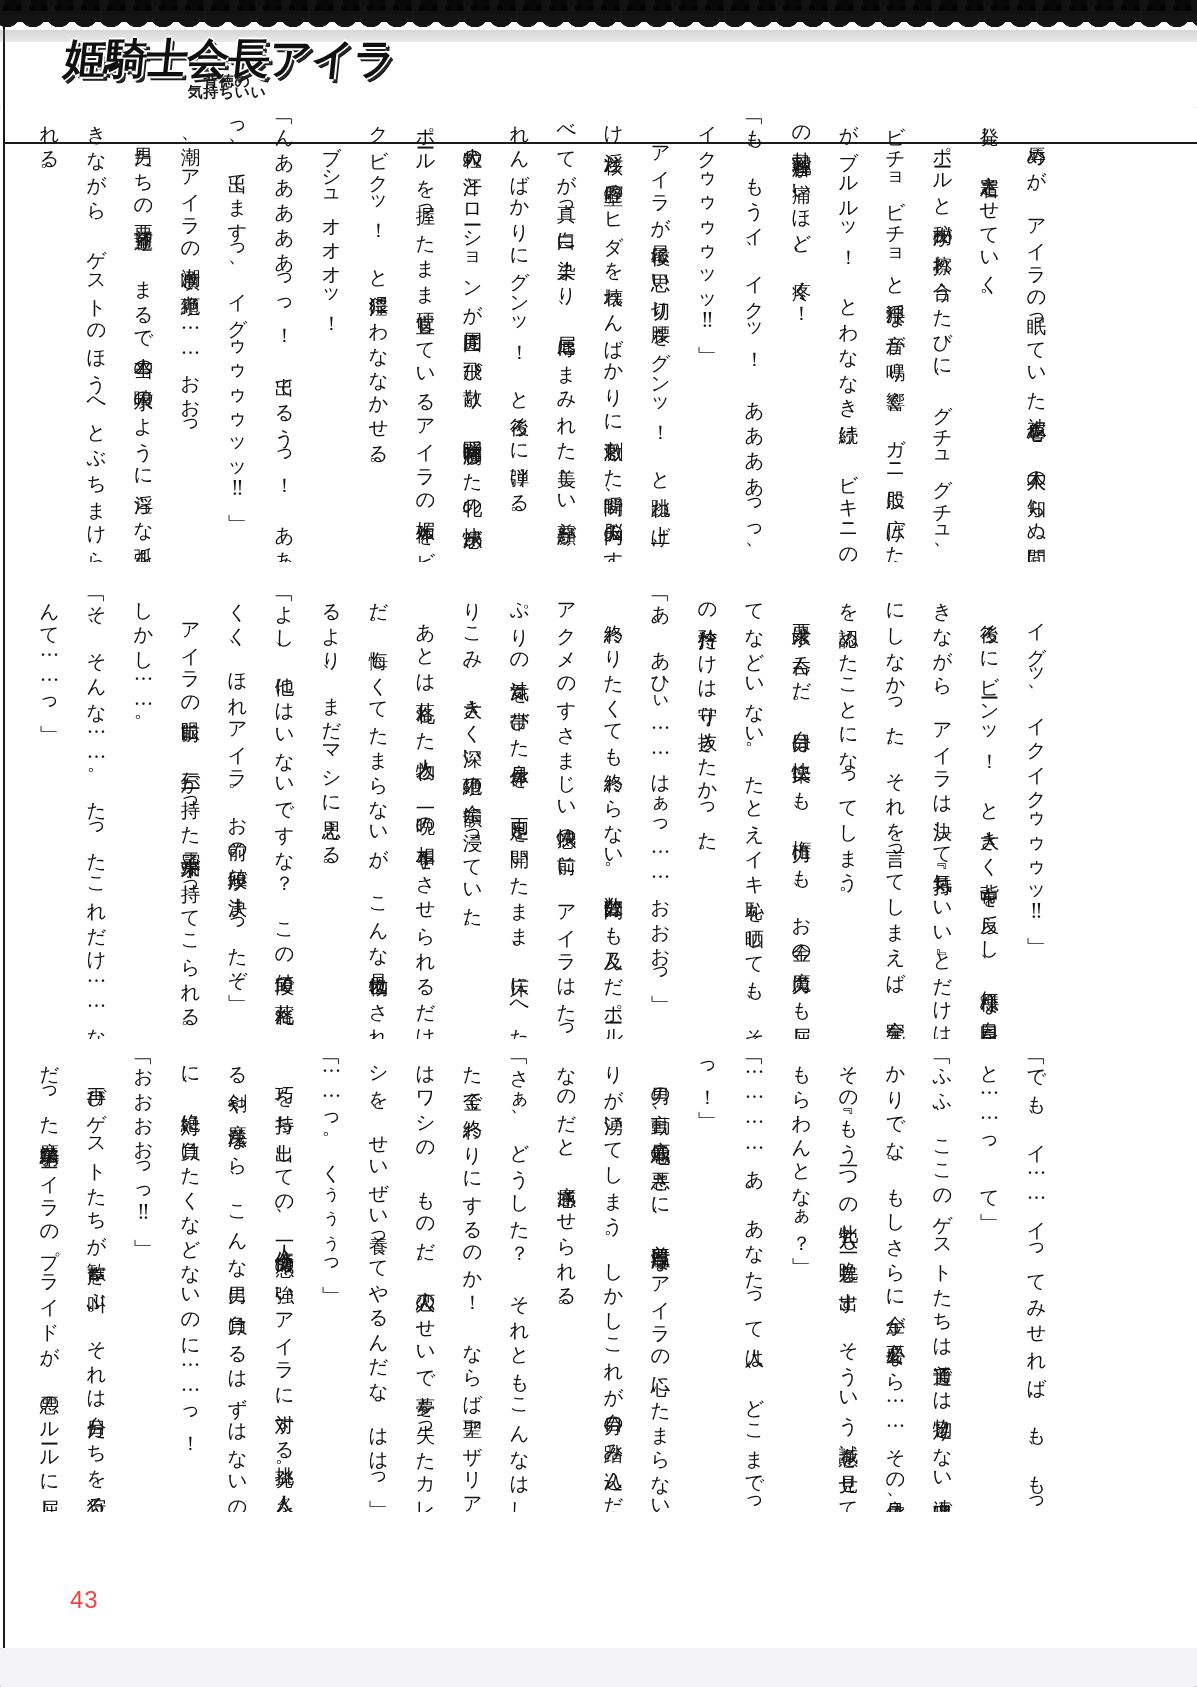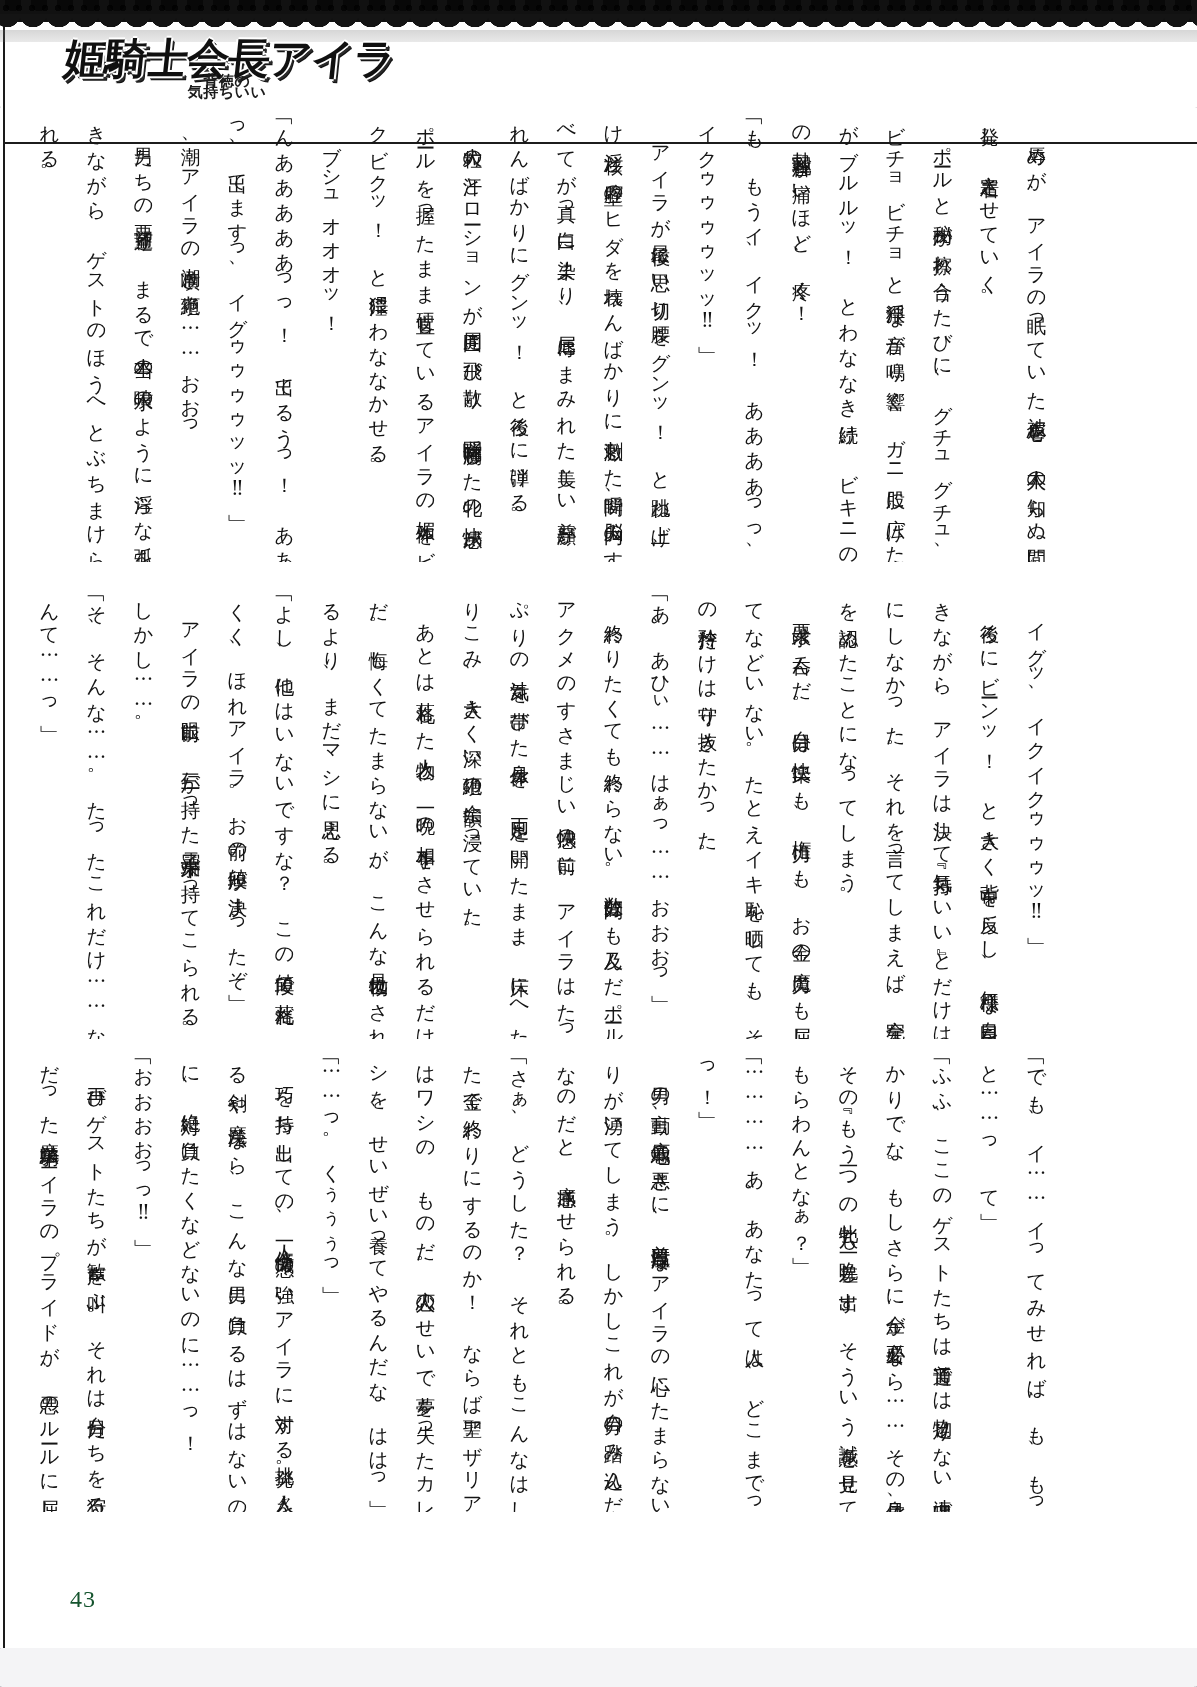--- a/index.html
+++ b/index.html
@@ -169,23 +169,23 @@
     margin: 0;
     text-indent: 1em;
   }
   .vblock p.noindent { text-indent: 0; }
 
   
   .page-number {
     position: absolute;
     left: 70px;
     top: 1586px;
-    font-family: Liberation Serif, serif;
+    font-family: Liberation Sans, sans-serif;
     font-size: 24px;
-    color: #14532d;
+    color: #ef4444;
     letter-spacing: 1px;
   }
 
   
   .bottom-texture {
     position: absolute;
     left: 0;
     top: 1648px;
     width: 1197px;
     height: 39px;

